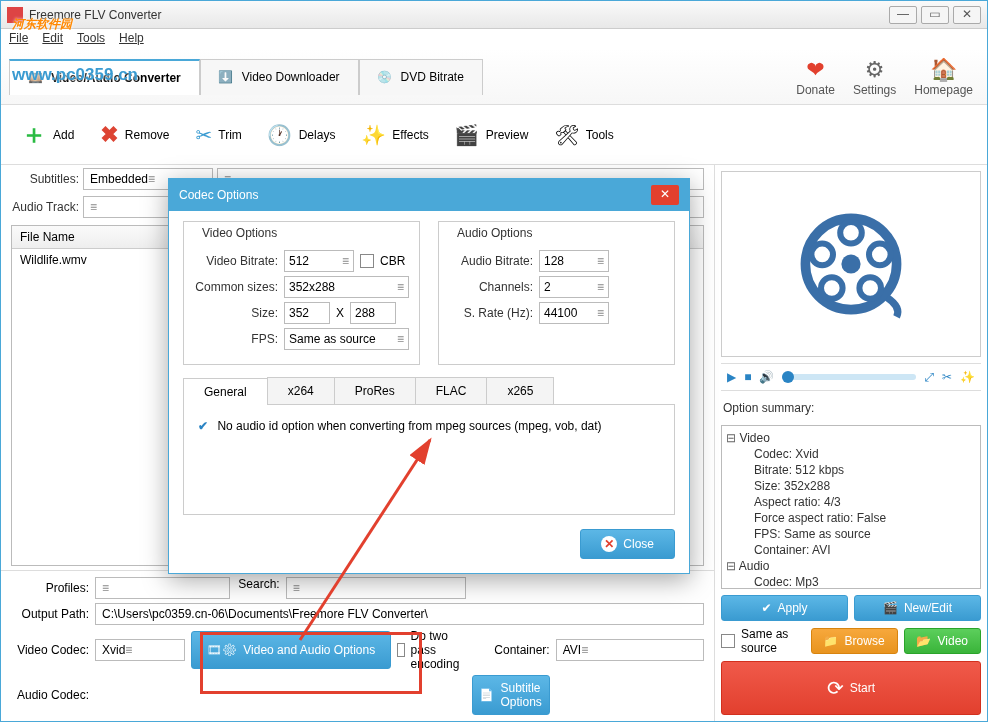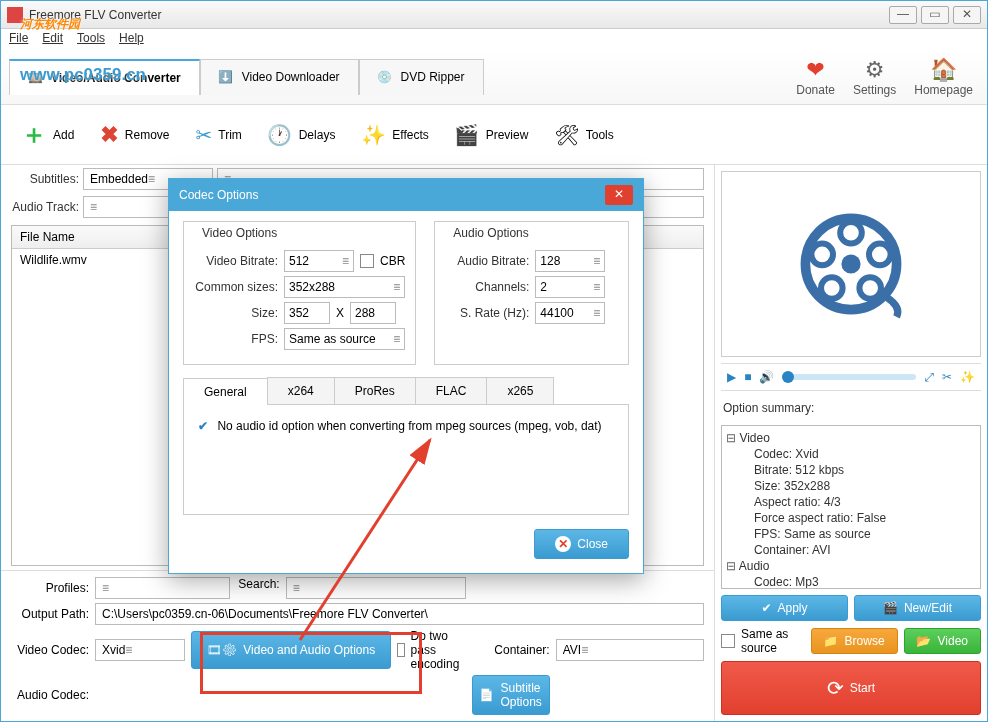--- a/index.html
+++ b/index.html
@@ -62,21 +62,21 @@
 .btn { border: 1px solid #3a9bd1; background: linear-gradient(#5cb7e6,#3a9bd1); color: #fff; padding: 5px 12px; border-radius: 3px; cursor: pointer; display: inline-flex; align-items: center; justify-content: center; gap: 6px; }
 .btn.big { height: 38px; font-size: 14px; }
 .btn-red { background: linear-gradient(#f05a4a,#e2402e); border-color: #d2301e; }
 .btn-orange { background: linear-gradient(#f7a83c,#e8941f); border-color: #d8840f; }
 .btn-green { background: linear-gradient(#5ccf5c,#3ab43a); border-color: #2aa42a; }
 
 .right-actions { display: flex; gap: 6px; }
 .right-actions .btn { flex: 1; }
 
 
-.dialog { position: absolute; left: 168px; top: 178px; width: 476px; background: #fff; border: 1px solid #4aa8d8; box-shadow: 0 6px 24px rgba(0,0,0,0.35); z-index: 50; }
+.dialog { position: absolute; left: 168px; top: 178px; width: 522px; background: #fff; border: 1px solid #4aa8d8; box-shadow: 0 6px 24px rgba(0,0,0,0.35); z-index: 50; }
 .dlg-title { background: #4aa8d8; color: #fff; padding: 6px 10px; display: flex; justify-content: space-between; align-items: center; }
 .dlg-close { background: #e2402e; color: #fff; width: 28px; height: 20px; text-align: center; border-radius: 2px; cursor: pointer; line-height: 18px; }
 .dlg-body { padding: 10px 14px 14px; }
 .opt-cols { display: flex; gap: 18px; }
 .fieldset { border: 1px solid #ccc; padding: 4px 10px 10px; flex: 1; }
 .fieldset-title { font-size: 12px; color: #333; margin: -16px 0 6px 4px; background: #fff; display: inline-block; padding: 0 4px; }
 .fr { display: flex; align-items: center; gap: 6px; margin: 4px 0; }
 .fr label { width: 84px; text-align: right; color: #333; }
 .fr input, .fr .combo2 { border: 1px solid #bbb; height: 22px; padding: 2px 4px; background: #fff; }
 .combo2 { display: inline-flex; align-items: center; justify-content: space-between; min-width: 70px; }
@@ -84,21 +84,21 @@
 .spin { width: 46px; }
 .chk { width: 14px; height: 14px; border: 1px solid #888; }
 
 .dlg-tabs { display: flex; margin-top: 12px; border-bottom: 1px solid #ccc; }
 .dlg-tab { padding: 6px 20px; border: 1px solid #ccc; border-bottom: none; margin-right: -1px; background: #f4f4f4; cursor: pointer; }
 .dlg-tab.active { background: #fff; position: relative; top: 1px; }
 .dlg-tabpane { border: 1px solid #ccc; border-top: none; padding: 14px; min-height: 110px; }
 .checkmark { color: #2a84c4; font-weight: bold; margin-right: 6px; }
 .dlg-footer { text-align: right; margin-top: 14px; }
 
-.watermark { position: absolute; top: 10px; left: 20px; color: #ff8800; font-weight: bold; font-size: 20px; font-style: italic; text-shadow: 0 0 3px #fff; z-index: 200; pointer-events: none; }
+.watermark { position: absolute; top: 10px; left: 12px; color: #ff8800; font-weight: bold; font-size: 20px; font-style: italic; text-shadow: 0 0 3px #fff; z-index: 200; pointer-events: none; }
 .watermark small { display: block; color: #3a9bd1; font-size: 17px; font-style: normal; margin-top: 32px; }
 
 .arrow-overlay { position: absolute; z-index: 100; pointer-events: none; left: 0; top: 0; }
 .red-box { position: absolute; border: 3px solid #e2402e; z-index: 90; pointer-events: none; }
 </style>
 </head>
 <body>
 
 <div class="window">
   <div class="titlebar">
@@ -123,21 +123,21 @@
       <div class="main-tab active">
         <span>🎞️</span>
         <span>Video/Audio Converter</span>
       </div>
       <div class="main-tab">
         <span>⬇️</span>
         <span>Video Downloader</span>
       </div>
       <div class="main-tab">
         <span>💿</span>
-        <span>DVD Ripper</span>
+        <span>DVD Bitrate</span>
       </div>
     </div>
     <div class="spacer"></div>
     <div class="top-actions">
       <div class="top-action"><span class="ic" style="color:#e2402e">❤</span><span>Donate</span></div>
       <div class="top-action"><span class="ic" style="color:#666">⚙</span><span>Settings</span></div>
       <div class="top-action"><span class="ic" style="color:#666">🏠</span><span>Homepage</span></div>
     </div>
   </div>
 

